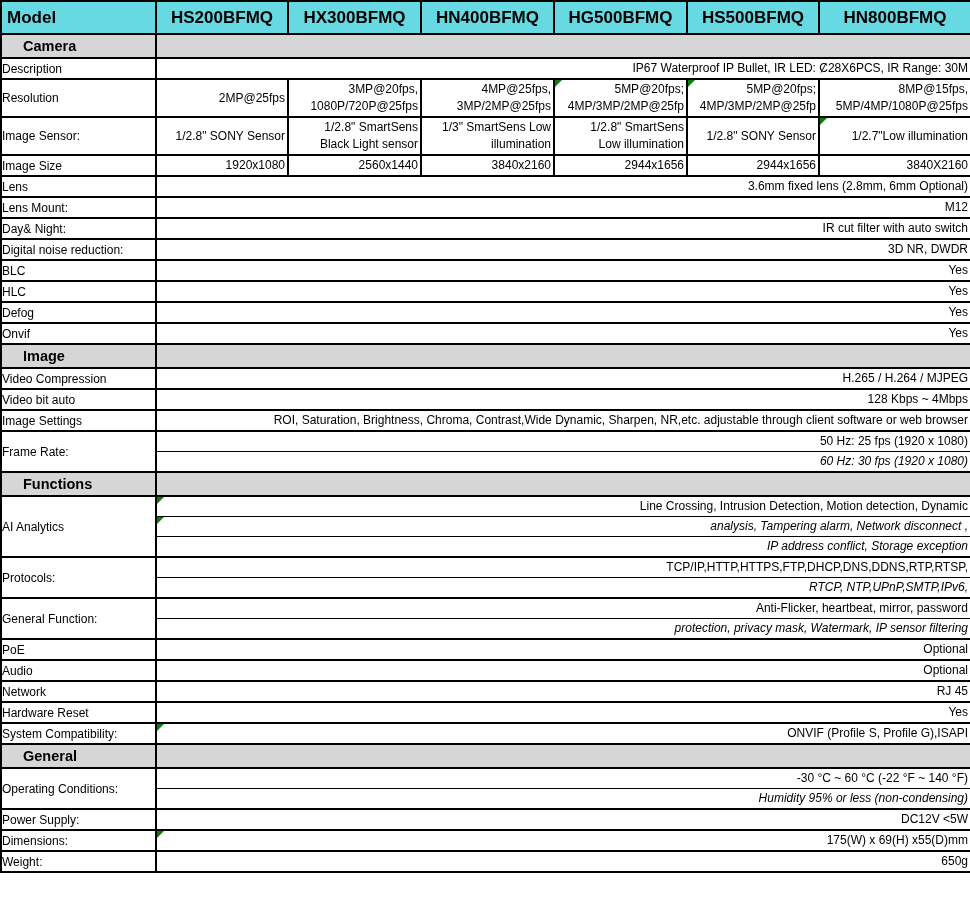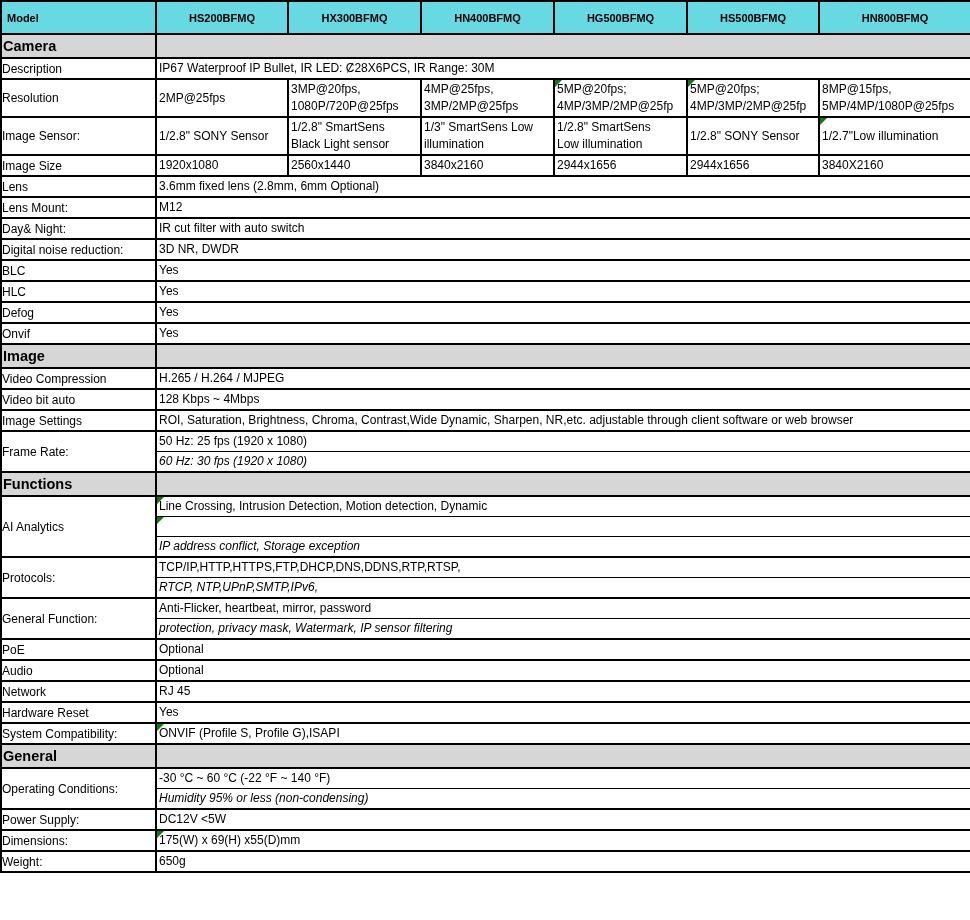--- a/index.html
+++ b/index.html
@@ -1,23 +1,23 @@
 <!DOCTYPE html>
 <html style="--header-bg: #66D9E2; --section-bg: #D6D6D6; --comment-green: #0E7D0E; --border: #000000;"><head>
 <meta charset="utf-8">
 <style>
   html,body{margin:0;padding:0;background:#ffffff;}
   body{width:970px;font-family:"Liberation Sans",sans-serif;color:#000;}
   table{border-collapse:collapse;table-layout:fixed;width:970px;font-size:12px;}
   td,th{border:2px solid var(--border,#000);overflow:hidden;vertical-align:middle;}
-  th.hcell{background:var(--header-bg,#66D9E2);height:29px;font-weight:bold;font-size:11px;text-align:center;padding:1px 2px;}
+  th.hcell{background:var(--header-bg,#66D9E2);height:29px;font-weight:bold;font-size:17px;text-align:center;padding:1px 2px;}
   th.hcell.label-col{text-align:left;padding-left:5px;}
-  tr.section-row td{background:var(--section-bg,#D6D6D6);font-weight:bold;font-size:14.5px;height:20px;text-align:left;padding:1px 2px 1px 1px;}
+  tr.section-row td{background:var(--section-bg,#D6D6D6);font-weight:bold;font-size:14.5px;height:20px;text-align:left;padding:1px 2px 1px 21px;}
   td.lbl{text-align:left;padding:1px 2px 1px 0;height:17px;line-height:14px;}
-  td.val{text-align:left;white-space:pre-line;padding:1px 2px;position:relative;line-height:17px;height:17px;}
+  td.val{text-align:right;white-space:pre-line;padding:1px 2px;position:relative;line-height:17px;height:17px;}
   .tb{border-bottom-width:1px;}
   .tt{border-top-width:1px;font-style:italic;}
   .tri{position:absolute;top:0;left:0;width:7px;height:7px;background:var(--comment-green,#0E7D0E);clip-path:polygon(0 0,100% 0,0 100%);}
 </style>
 </head>
 <body>
 
 <table id="spec">
   <colgroup>
     <col style="width:155px">
@@ -138,21 +138,21 @@
       </tr>
       <tr class="section-row">
         <td class="sec">Functions</td>
         <td class="sec" colspan="6"></td>
       </tr>
       <tr>
         <td class="lbl" rowspan="3">AI Analytics</td>
         <td class="val tb" colspan="6"><span class="tri"></span><span class="vt">Line Crossing, Intrusion Detection, Motion detection, Dynamic</span></td>
       </tr>
       <tr>
-        <td class="val tb tt" colspan="6"><span class="tri"></span></td>
+        <td class="val tb tt" colspan="6"><span class="tri"></span><span class="vt">analysis, Tampering alarm, Network disconnect ,</span></td>
       </tr>
       <tr>
         <td class="val tt" colspan="6"><span class="vt">IP address conflict, Storage exception</span></td>
       </tr>
       <tr>
         <td class="lbl" rowspan="2">Protocols:</td>
         <td class="val tb" colspan="6"><span class="vt">TCP/IP,HTTP,HTTPS,FTP,DHCP,DNS,DDNS,RTP,RTSP,</span></td>
       </tr>
       <tr>
         <td class="val tt" colspan="6"><span class="vt">RTCP, NTP,UPnP,SMTP,IPv6,</span></td>

